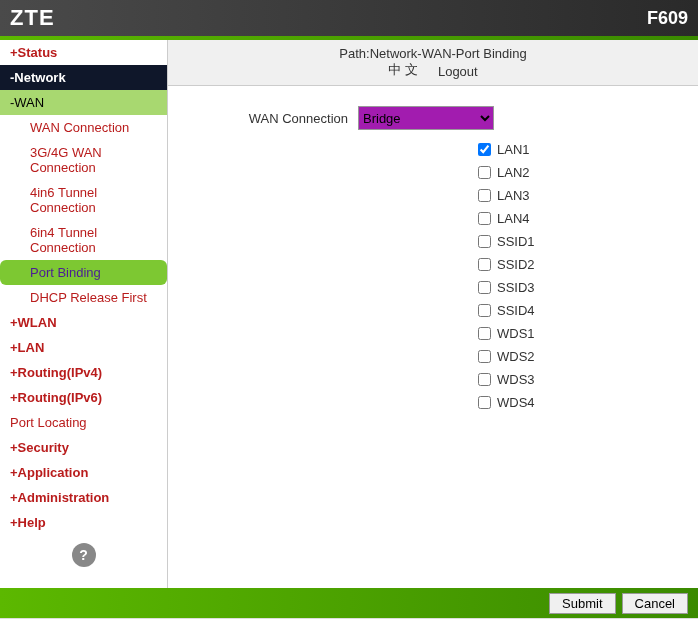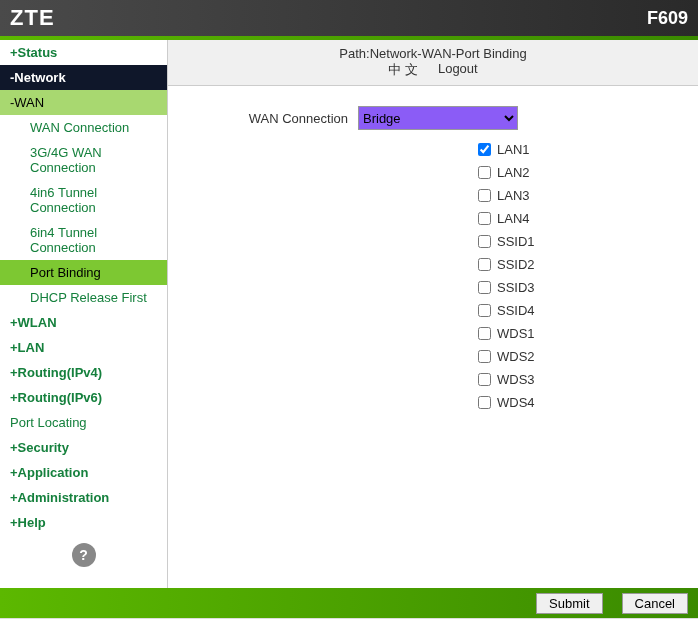--- a/index.html
+++ b/index.html
@@ -36,24 +36,24 @@
     #sidebar {
       width: 168px;
       background: #fff;
       border-right: 1px solid #ccc;
       overflow-y: auto;
       flex-shrink: 0;
     }
     .sidebar-item {
       padding: 5px 10px;
       cursor: pointer;
-      color: #15803d;
-      font-size: 13px;
-    }
-    .sidebar-item.active { background: #7dc832; color: #000000; }
+      color: #b91c1c;
+      font-size: 13px;
+    }
+    .sidebar-item.active { background: #7dc832; color: #4c1d95; border-radius: 6px; }
     .sidebar-item.active-parent { background: #0f172a; color: #fff; font-weight: bold; }
     .sidebar-item.level1 { padding-left: 10px; font-weight: bold; }
     .sidebar-item.level2 { font-weight: normal; }
     .sidebar-item.level3 { padding-left: 30px; font-weight: normal; }
     .sidebar-item.active-sub { background: #a8d870; color: #000; }
 
     
     .help-btn {
       width: 24px; height: 24px;
       background: #888;
@@ -78,46 +78,46 @@
       background: #f0f0f0;
       border-bottom: 1px solid #ccc;
       padding: 6px 12px;
       display: flex;
       align-items: center;
       justify-content: space-between;
       font-size: 13px;
       flex-direction: column;
     }
     #pathbar .path-text { color: #333; }
-    #pathbar .toplinks { display: flex; gap: 20px; }
+    #pathbar .toplinks { display: flex; gap: 20px; align-items: flex-end; }
     #pathbar .toplinks span { color: #333; cursor: pointer; font-size: 13px; }
     #pathbar .toplinks .lang { color: #333; }
 
     
     #content {
       padding: 20px 30px;
     }
 
     .form-row {
       display: flex;
       align-items: center;
       margin-bottom: 12px;
     }
     .form-label {
       min-width: 160px;
       text-align: right;
       padding-right: 10px;
       color: #333;
     }
     select.wan-select {
-      width: 160px;
+      width: 136px;
       height: 24px;
       border: 1px solid #999;
       font-size: 13px;
-      background: #8b5cf6;
+      background: #a21caf;
     }
 
     .checkbox-row {
       display: flex;
       align-items: center;
       margin-bottom: 8px;
       padding-left: 280px;
     }
     .checkbox-row input[type="checkbox"] {
       margin-right: 6px;
@@ -128,21 +128,21 @@
     }
 
     
     #footer {
       background: linear-gradient(to right, #5cb800, #3a8a00);
       height: 30px;
       display: flex;
       align-items: center;
       justify-content: flex-end;
       padding: 12px 10px;
-      gap: 19px;
+      gap: 6px;
     }
     #footer button {
       padding: 2px 12px;
       font-size: 13px;
       cursor: pointer;
       border: 1px solid #999;
       background: #f0f0f0;
     }
 
     

